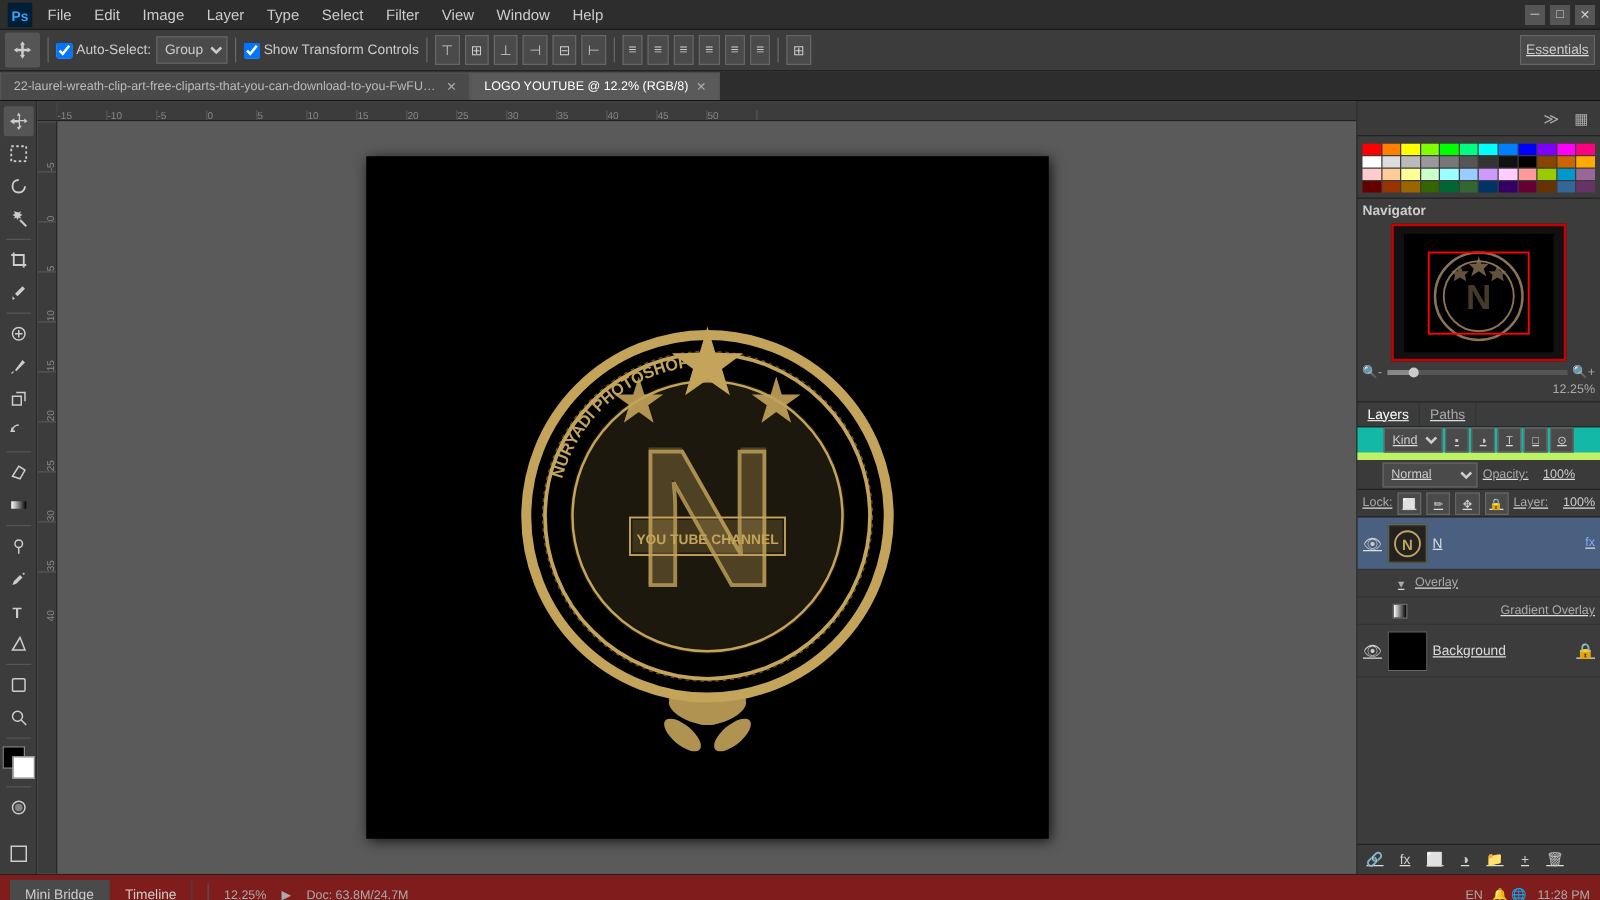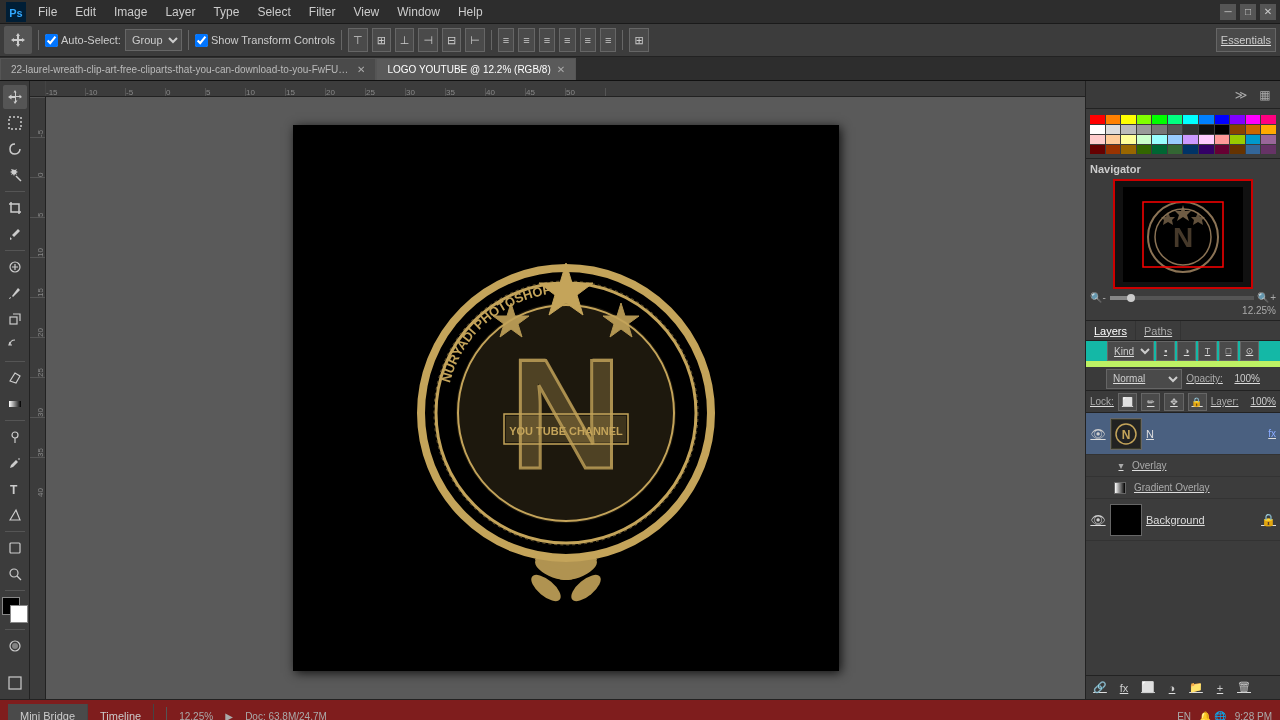--- a/index.html
+++ b/index.html
@@ -614,21 +614,21 @@
             <div class="layer-name">N</div>
           </div>
           <div class="layer-fx">fx</div>
         </div>
 
         <div class="sub-item">
           <div style="width:14px;height:14px;display:flex;align-items:center;justify-content:center;color:#aaa;font-size:10px;">▾</div>
           <span class="sub-item-name">Overlay</span>
         </div>
 
-        <div class="sub-item" style="padding-left:28px;">
+        <div class="sub-item" style="padding-left:28px;justify-content:space-between;">
           <div style="width:12px;height:12px;background:linear-gradient(to right,#fff,#000);border:1px solid #666;margin-right:4px;"></div>
           <span class="sub-item-name">Gradient Overlay</span>
         </div>
 
         <div class="layer-item">
           <div class="layer-vis">👁</div>
           <div class="layer-thumb" style="background:#000;border:1px solid #666;"></div>
           <div class="layer-info">
             <div class="layer-name">Background</div>
           </div>
@@ -654,15 +654,15 @@
     <div class="bottom-tab active">Mini Bridge</div>
     <div class="bottom-tab">Timeline</div>
   </div>
   <div style="width:1px;height:18px;background:#555;margin:0 4px;"></div>
   <span class="status-item">12.25%</span>
   <div style="width:16px;height:16px;display:flex;align-items:center;justify-content:center;cursor:pointer;color:#aaa;font-size:10px;">▶</div>
   <span class="status-item">Doc: 63.8M/24.7M</span>
   <div style="margin-left:auto; display:flex; align-items:center; gap:8px;">
     <span style="font-size:10px;color:#aaa;">EN</span>
     <span style="font-size:10px;color:#aaa;">🔔 🌐</span>
-    <span style="font-size:10px;color:#aaa;">9:28 PM</span>
+    <span style="font-size:10px;color:#aaa;">11:28 PM</span>
   </div>
 </div>
 
 </body></html>

